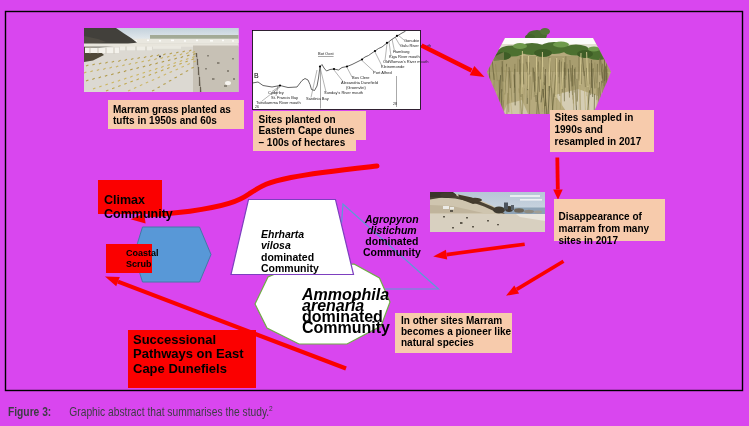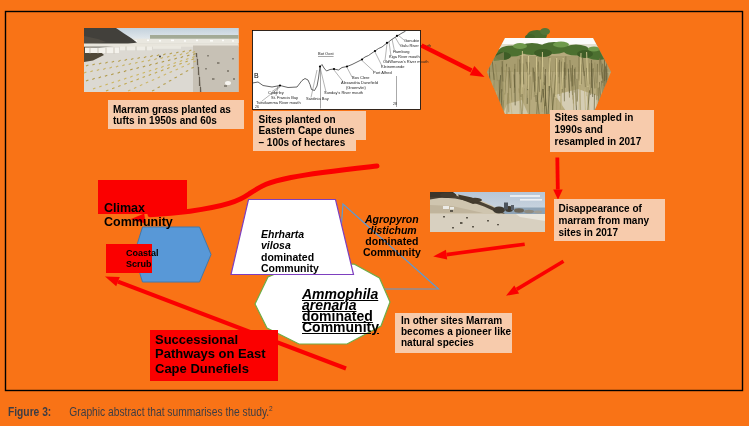--- a/index.html
+++ b/index.html
@@ -1,16 +1,16 @@
 <!DOCTYPE html>
 <html><head>
 <meta charset="utf-8">
 <style>
   html,body{margin:0;padding:0;background:#fff;}
-  #canvas{position:relative;width:749px;height:426px;background:#f97316;overflow:hidden;
+  #canvas{position:relative;width:749px;height:426px;background:#d946ef;overflow:hidden;
     font-family:"Liberation Sans",sans-serif;}
   .abs{position:absolute;}
   .salmon{background:#f7cbac;color:#000;font-weight:bold;}
   .redbox{background:#fb0000;color:#000;font-weight:bold;}
   .lbl{color:#000;font-weight:bold;}
   .it{font-style:italic;}
 </style>
 </head>
 <body>
 <div id="canvas">
@@ -256,31 +256,31 @@
   </g>
 </svg>
 
 <div class="abs salmon" style="left:108px;top:99.5px;width:136px;height:29px;font-size:10px;line-height:11.3px;padding:4px 0 0 5px;box-sizing:border-box;">Marram grass planted as<br>tufts in 1950s and 60s</div>
 
 <div class="abs" style="left:262px;top:111px;width:104px;height:29px;background:#f7cbac;"></div>
 <div class="abs salmon" style="left:252.5px;top:111px;width:103.5px;height:40px;font-size:10px;line-height:11.3px;padding:3px 0 6px 6px;box-sizing:border-box;">Sites planted on<br>Eastern Cape dunes<br>– 100s of hectares</div>
 
 <div class="abs salmon" style="left:549.5px;top:110px;width:104px;height:42px;font-size:10px;line-height:12px;padding:1.5px 0 0 5px;box-sizing:border-box;">Sites sampled in<br>1990s and<br>resampled in 2017</div>
 
-<div class="abs salmon" style="left:553.5px;top:199px;width:111px;height:41.5px;font-size:10px;line-height:12.1px;padding:4px 0 0 5px;box-sizing:border-box;">Disappearance of<br>marram from many<br>sites in 2017</div>
+<div class="abs salmon" style="left:553.5px;top:199px;width:111px;height:41.5px;font-size:10px;line-height:12.1px;padding:12px 0 0 5px;box-sizing:border-box;">Disappearance of<br>marram from many<br>sites in 2017</div>
 
 <div class="abs salmon" style="left:395px;top:313px;width:117px;height:40px;font-size:10px;line-height:10.9px;padding:3px 0 0 6px;box-sizing:border-box;">In other sites Marram<br>becomes a pioneer like<br>natural species</div>
 
-<div class="abs redbox" style="left:98px;top:179.5px;width:89px;height:34px;font-size:12.5px;line-height:14.7px;padding:21px 0 0 6px;box-sizing:border-box;">Climax<br>Community</div>
+<div class="abs redbox" style="left:98px;top:179.5px;width:64px;height:34px;font-size:12.5px;line-height:14.7px;padding:13px 0 0 6px;box-sizing:border-box;">Climax<br>Community</div>
 
 <div class="abs redbox" style="left:106px;top:243.5px;width:46px;height:29.5px;font-size:9px;line-height:11px;padding:4px 0 0 20px;box-sizing:border-box;">Coastal<br>Scrub</div>
 
-<div class="abs redbox" style="left:150px;top:330px;width:128px;height:51px;font-size:13px;line-height:14.3px;padding:3px 4px 0 5px;box-sizing:border-box;">Successional<br>Pathways on East<br>Cape Dunefiels</div>
+<div class="abs redbox" style="left:128px;top:330px;width:128px;height:58px;font-size:13px;line-height:14.3px;padding:3px 4px 0 5px;box-sizing:border-box;">Successional<br>Pathways on East<br>Cape Dunefiels</div>
 
 <div class="abs lbl" style="left:261px;top:209px;font-size:10.5px;line-height:11.3px;margin-top:20px;"><span class="it">Ehrharta<br>vilosa</span><br>dominated<br>Community</div>
 
 <div class="abs lbl" style="left:363px;top:213.5px;font-size:10.5px;line-height:11.3px;text-align:center;"><span class="it">Agropyron<br>distichum</span><br>dominated<br>Community</div>
 
-<div class="abs lbl" style="left:302px;top:288.5px;font-size:14px;line-height:11.3px;text-decoration:underline;"><span class="it">Ammophila<br>arenaria</span><br>dominated<br>Community</div>
+<div class="abs lbl" style="left:302px;top:288.5px;font-size:16px;line-height:11.3px;"><span class="it">Ammophila<br>arenaria</span><br>dominated<br>Community</div>
 
 <div class="abs" style="left:8px;top:404px;color:#3d3d44;font-size:12.5px;transform:scaleX(0.82);transform-origin:0 0;white-space:nowrap;"><b>Figure 3:</b><span style="display:inline-block;width:22px;"></span>Graphic abstract that summarises the study.<sup style="font-size:8px;">2</sup></div>
 
 </div>
 
 </body></html>

